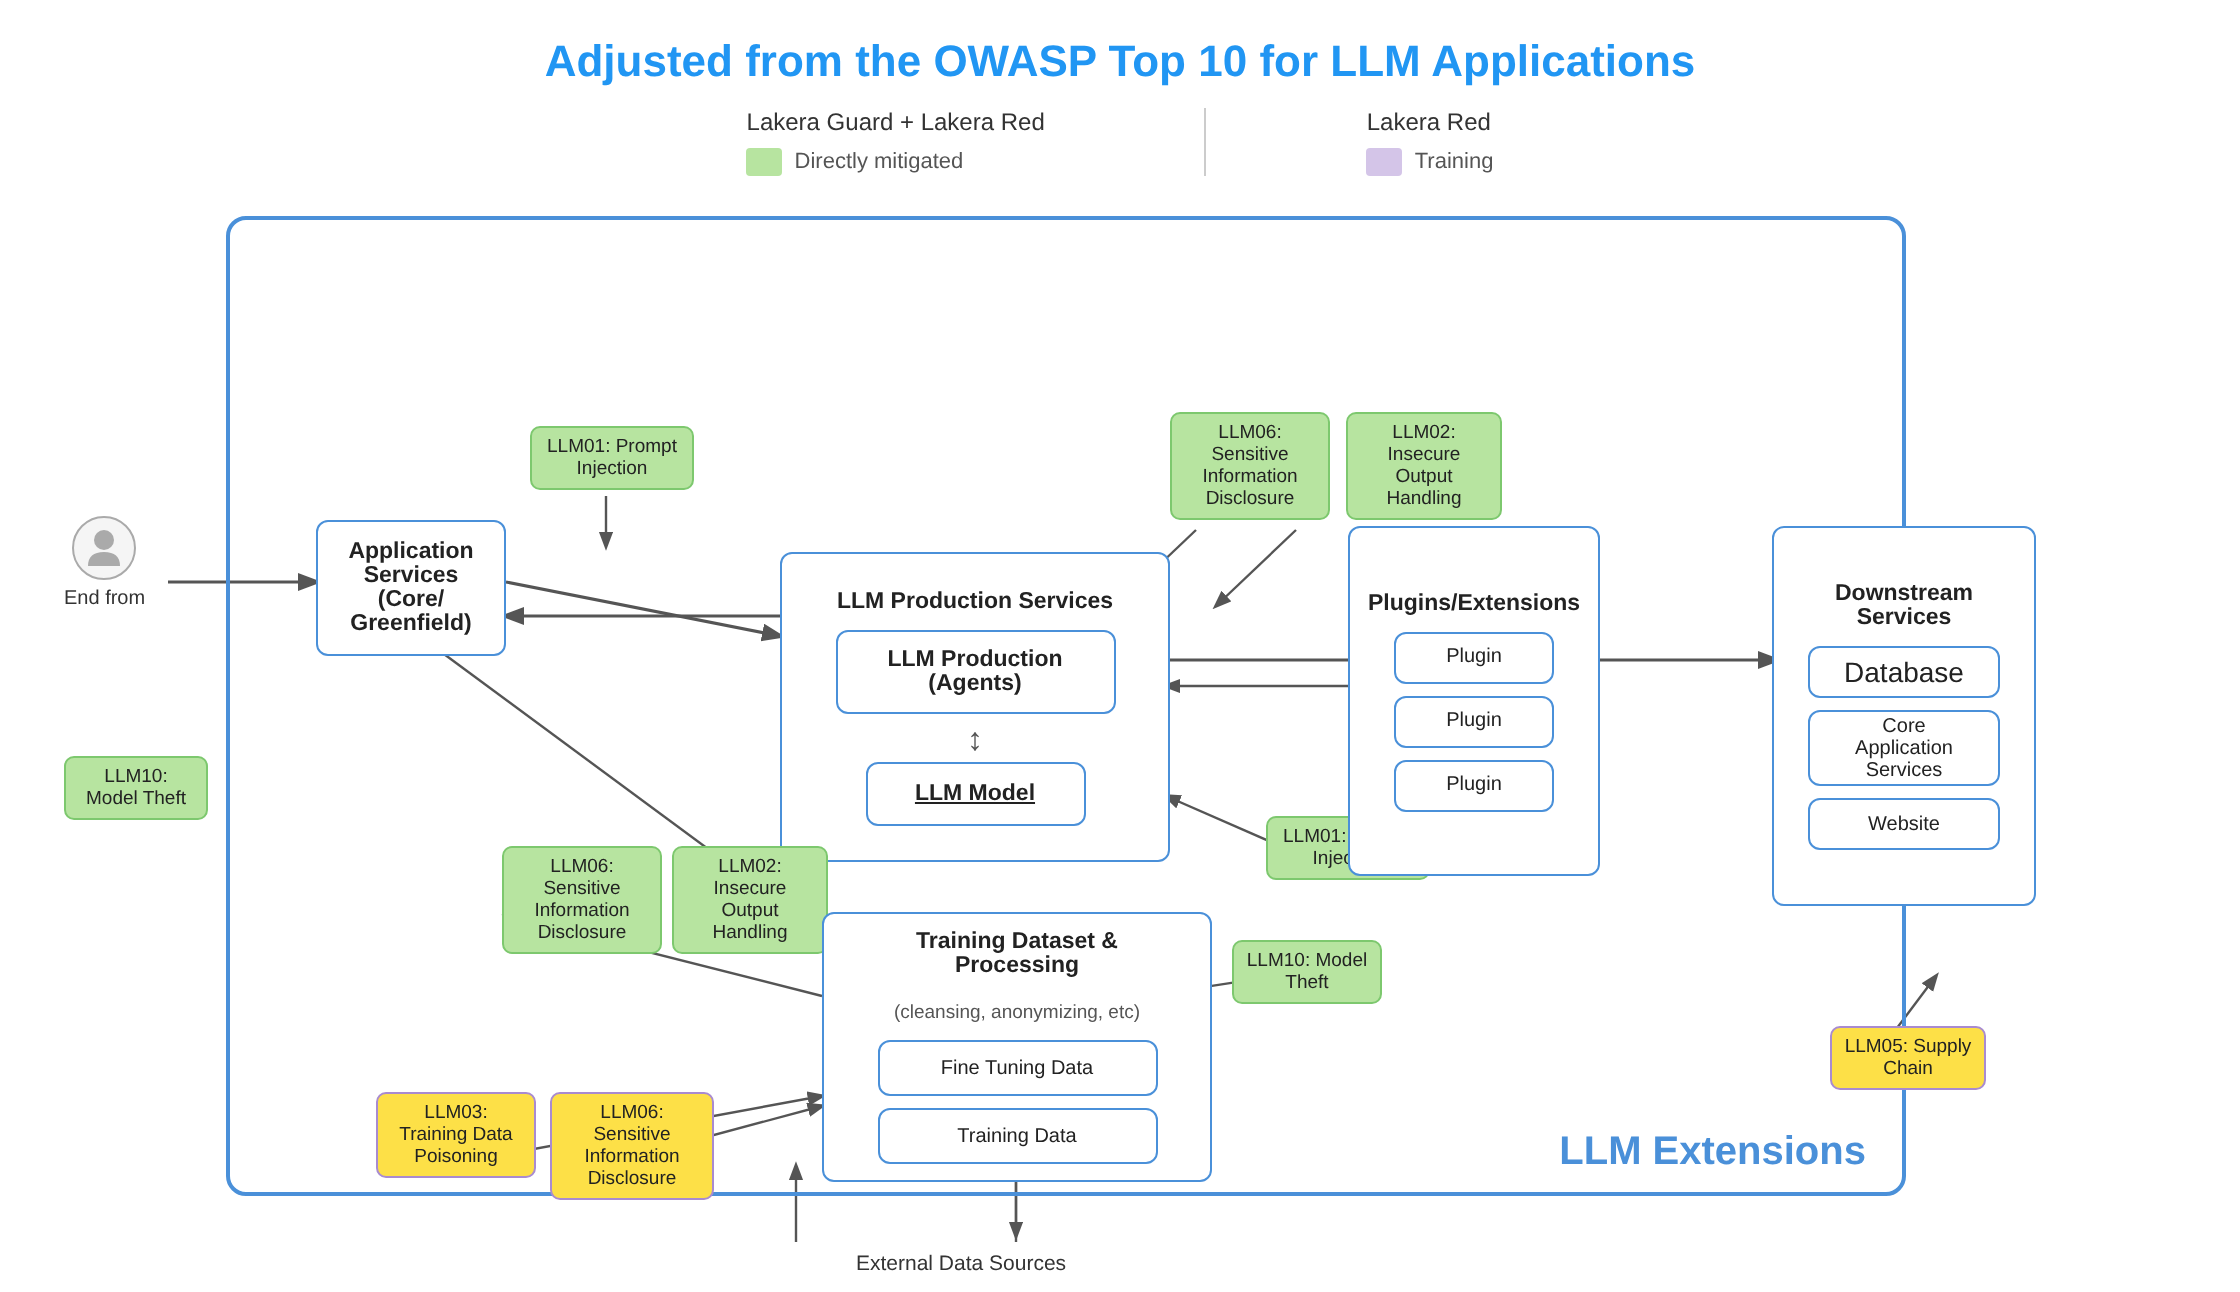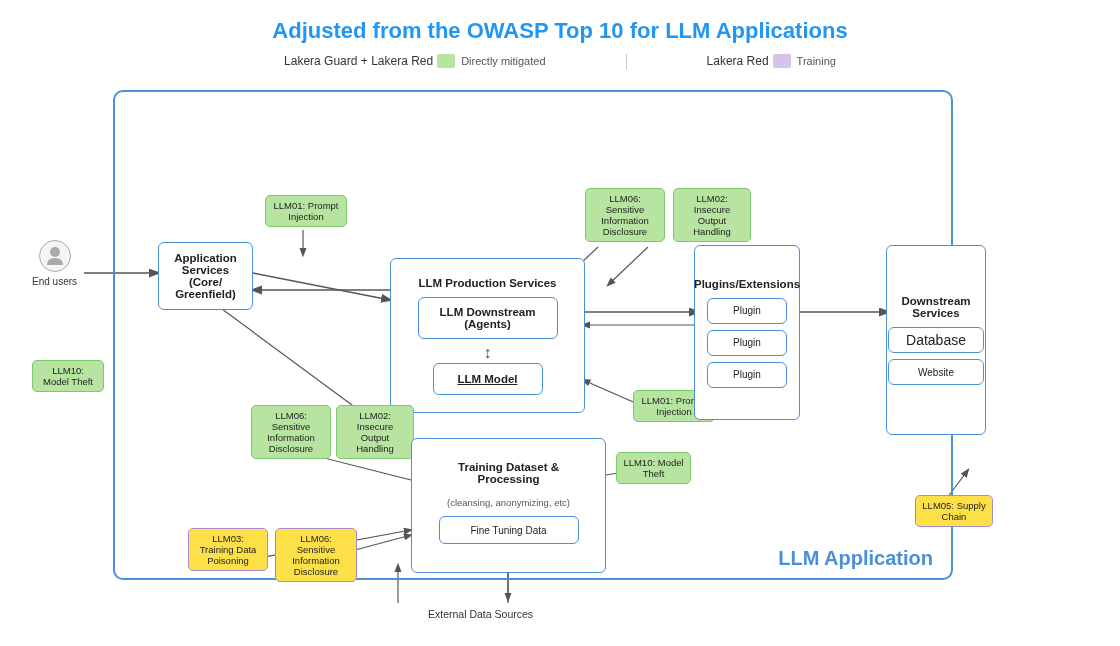--- a/index.html
+++ b/index.html
@@ -18,21 +18,21 @@
       font-weight: 600;
       padding: 18px 0 10px;
     }
     .legend {
       display: flex;
       justify-content: center;
       gap: 60px;
       margin-bottom: 10px;
       font-size: 12px;
     }
-    .legend-section { display: flex; flex-direction: row; align-items: flex-start; gap: 4px; }
+    .legend-section { display: flex; flex-direction: column; align-items: flex-start; gap: 4px; }
     .legend-title { font-size: 12px; color: #333; margin-bottom: 2px; }
     .legend-item { display: flex; align-items: center; gap: 6px; font-size: 11px; color: #555; }
     .legend-color-green { width: 18px; height: 14px; background: #b7e4a0; border-radius: 2px; }
     .legend-color-purple { width: 18px; height: 14px; background: #d4c5e8; border-radius: 2px; }
     .legend-divider { width: 1px; background: #ccc; margin: 0 20px; }
 
     .diagram-area {
       position: relative;
       margin: 0 18px;
       height: 530px;
@@ -213,29 +213,29 @@
     <line x1="680" y1="245" x2="565" y2="245" stroke="#555" stroke-width="1.2" marker-end="url(#arrow)"></line>
   </svg>
 
   <div class="end-users-area">
     <div class="user-icon">
       <svg width="20" height="22" viewBox="0 0 20 22">
         <circle cx="10" cy="7" r="5" fill="#aaa"></circle>
         <path d="M2,20 Q2,13 10,13 Q18,13 18,20" fill="#aaa"></path>
       </svg>
     </div>
-    <div class="end-users-label">End users</div>
+    <div class="end-users-label">End from</div>
   </div>
 
   <div class="tag-green" style="left:14px; top:280px; width:72px;">
     <span>LLM10: Model Theft</span>
   </div>
 
   <div class="llm-app-box">
-    <div class="llm-app-label">LLM Application</div>
+    <div class="llm-app-label">LLM Extensions</div>
   </div>
 
   <div class="box" style="left:140px; top:162px; width:95px; height:68px;">
     <span class="box-title">Application Services (Core/ Greenfield)</span>
   </div>
 
   <div class="tag-green" style="left:247px; top:115px; width:82px;">
     <span>LLM01: Prompt Injection</span>
   </div>
 
@@ -244,21 +244,21 @@
   </div>
 
   <div class="tag-green" style="left:655px; top:108px; width:78px;">
     <span>LLM02: Insecure Output Handling</span>
   </div>
 
   <div class="box" style="left:372px; top:178px; width:195px; height:155px;">
     <div class="box-title" style="margin-bottom:8px;">LLM Production Services</div>
 
     <div class="box" style="position:relative; left:0; top:0; width:140px; height:42px; margin-bottom:8px;">
-      <span class="box-title">LLM Downstream (Agents)</span>
+      <span class="box-title">LLM Production (Agents)</span>
     </div>
 
     <div style="font-size:16px; color:#555; line-height:12px;">↕</div>
 
     <div class="box" style="position:relative; left:0; top:0; width:110px; height:32px; margin-top:4px;text-decoration:underline;">
       <span class="box-title">LLM Model</span>
     </div>
   </div>
 
   <div class="tag-green" style="left:233px; top:325px; width:80px;">
@@ -278,53 +278,59 @@
   </div>
 
   <div class="box" style="left:393px; top:358px; width:195px; height:135px;">
     <div class="box-title" style="margin-bottom:12px;">Training Dataset &amp; Processing</div>
     <div class="box-sub" style="margin-bottom:8px;">(cleansing, anonymizing, etc)</div>
 
     <div class="box" style="position:relative; left:0; top:0; width:140px; height:28px; margin-bottom:6px;text-align:right;">
       <span style="font-size:10px;">Fine Tuning Data</span>
     </div>
 
+    <div class="box" style="position:relative; left:0; top:0; width:140px; height:28px;">
+      <span style="font-size:10px;">Training Data</span>
+    </div>
   </div>
 
   <div class="tag-purple" style="left:170px; top:448px; width:80px;">
     <span>LLM03: Training Data Poisoning</span>
   </div>
 
   <div class="tag-purple" style="left:257px; top:448px; width:82px;">
     <span>LLM06: Sensitive Information Disclosure</span>
   </div>
 
-  <div class="box" style="left:676px; top:165px; width:106px; height:175px;align-items:center;">
+  <div class="box" style="left:656px; top:165px; width:126px; height:175px;align-items:center;">
     <div class="box-title" style="margin-bottom:8px;">Plugins/Extensions</div>
 
     <div class="box" style="position:relative; left:0; top:0; width:80px; height:26px; margin-bottom:6px;">
       <span style="font-size:10px;">Plugin</span>
     </div>
 
     <div class="box" style="position:relative; left:0; top:0; width:80px; height:26px; margin-bottom:6px;">
       <span style="font-size:10px;">Plugin</span>
     </div>
 
     <div class="box" style="position:relative; left:0; top:0; width:80px; height:26px;">
       <span style="font-size:10px;">Plugin</span>
     </div>
   </div>
 
-  <div class="box" style="left:868px; top:165px; width:100px; height:190px;">
+  <div class="box" style="left:868px; top:165px; width:132px; height:190px;">
     <div class="box-title" style="margin-bottom:8px;">Downstream Services</div>
 
     <div class="box" style="position:relative; left:0; top:0; width:96px; height:26px; margin-bottom:6px;">
       <span style="font-size:14px;">Database</span>
     </div>
 
+    <div class="box" style="position:relative; left:0; top:0; width:96px; height:38px; margin-bottom:6px;">
+      <span style="font-size:10px;">Core Application Services</span>
+    </div>
 
     <div class="box" style="position:relative; left:0; top:0; width:96px; height:26px;">
       <span style="font-size:10px;">Website</span>
     </div>
   </div>
 
   <div class="tag-purple" style="left:897px; top:415px; width:78px;">
     <span>LLM05: Supply Chain</span>
   </div>
 

